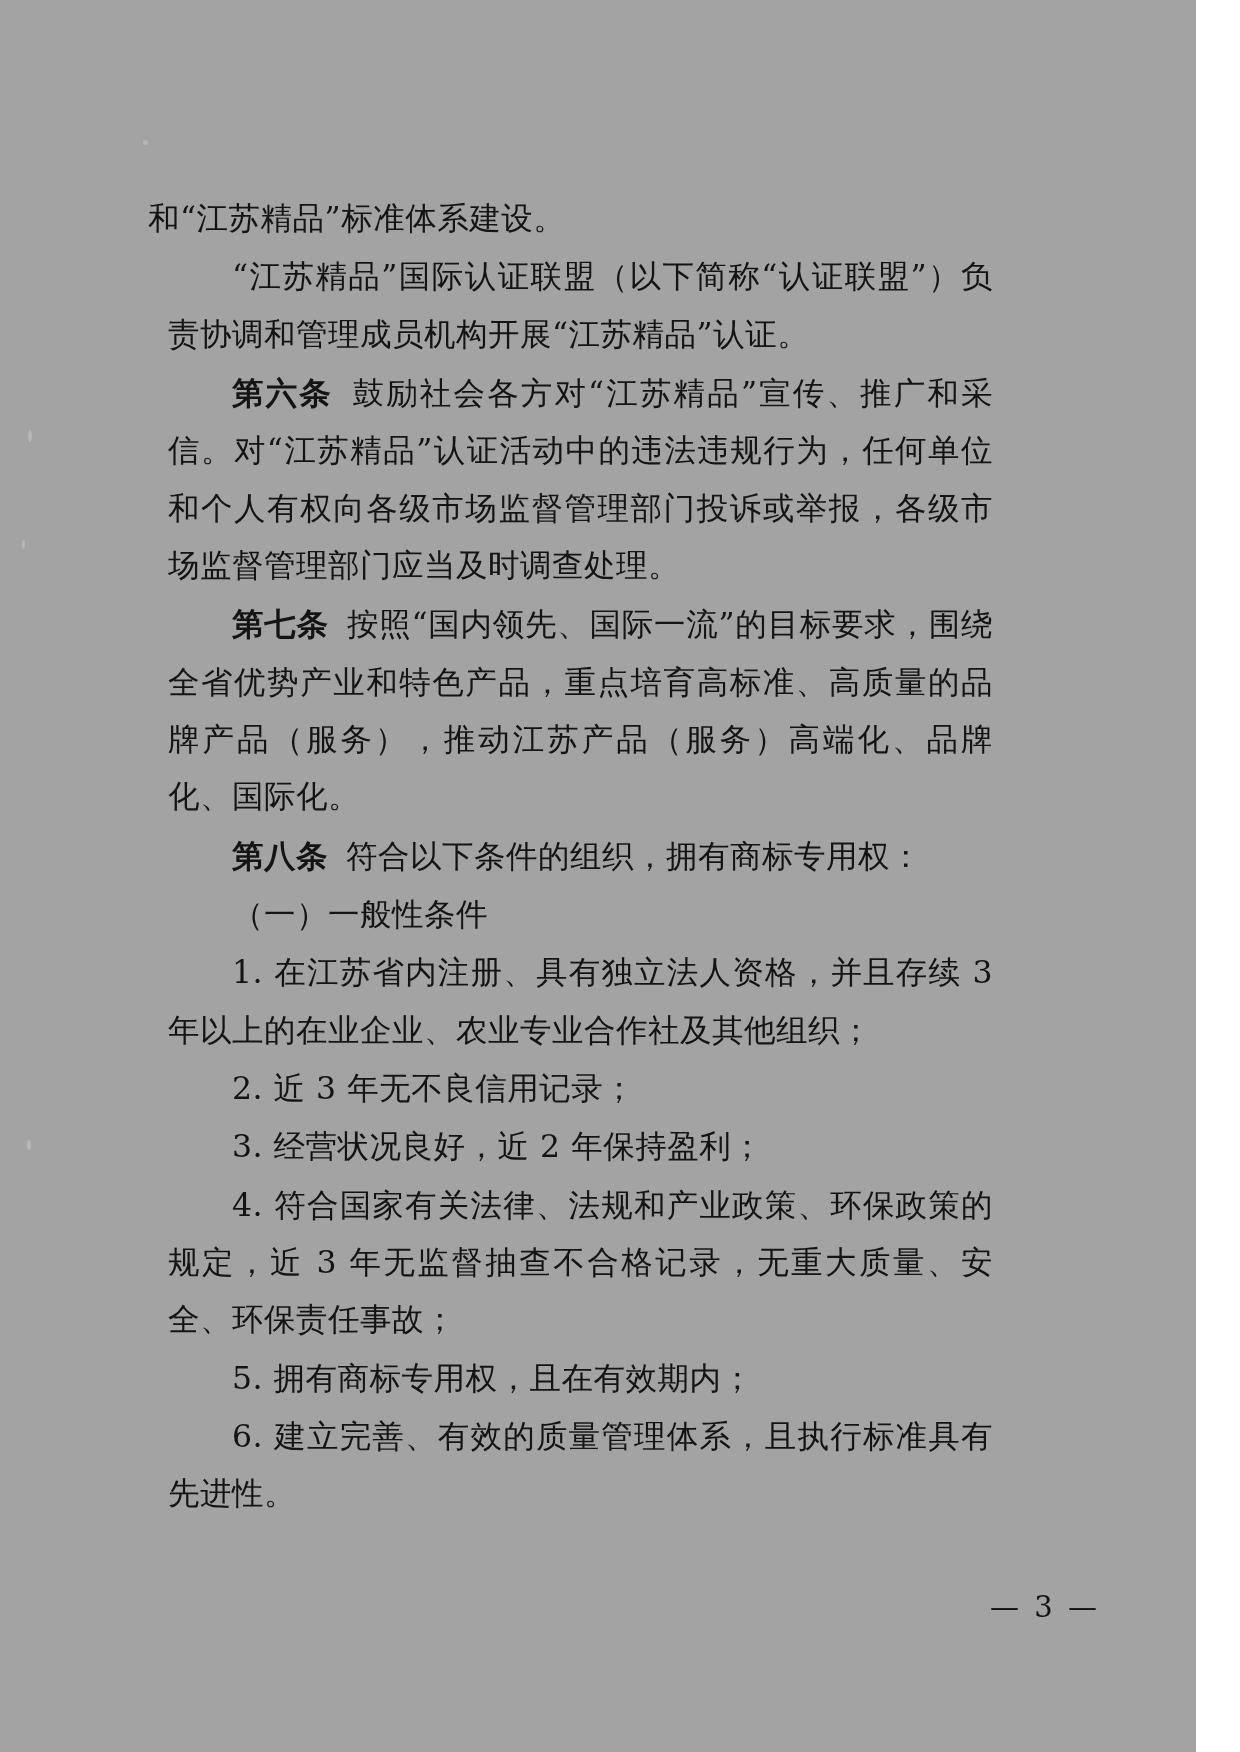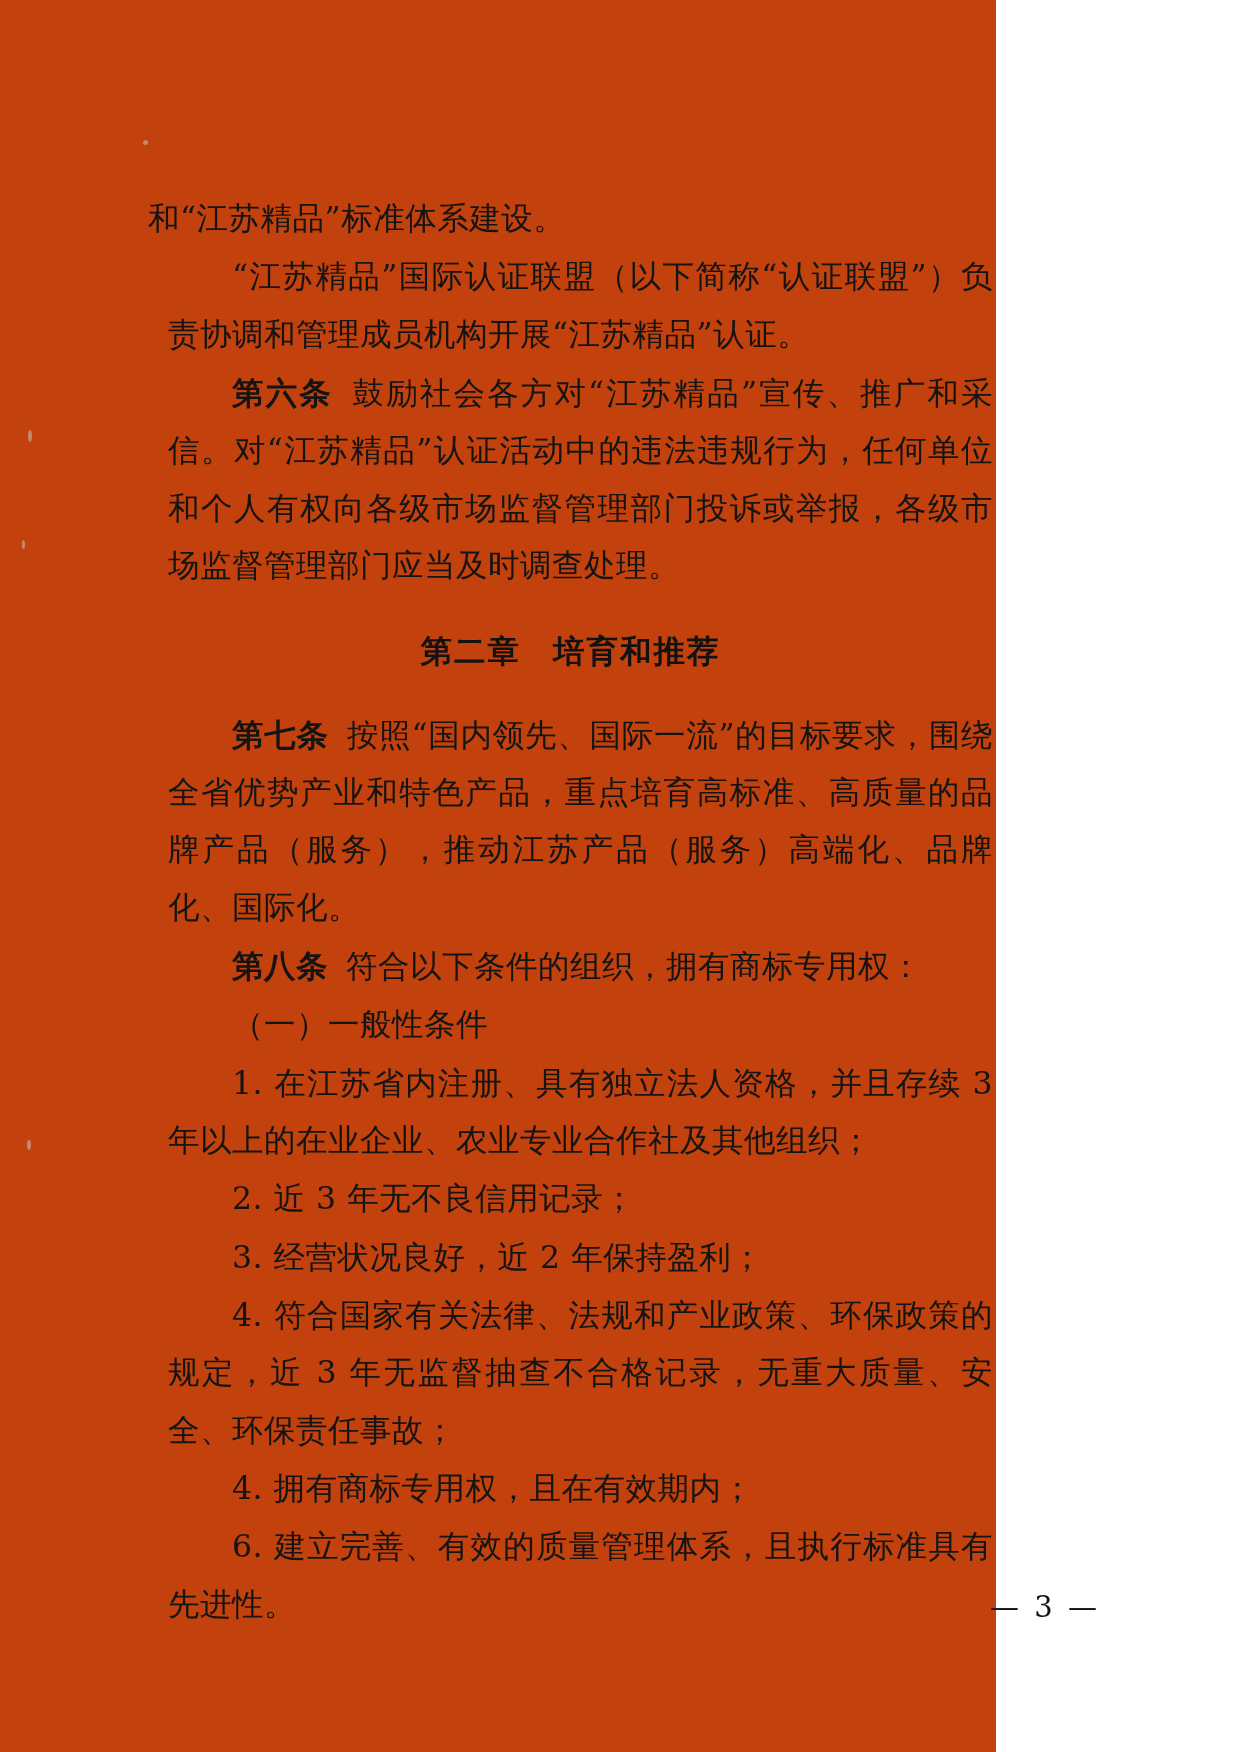--- a/index.html
+++ b/index.html
@@ -12,23 +12,23 @@
     height: 1752px;
     font-family: "DejaVu Serif", "Liberation Serif", serif;
     color: #1a1a1a;
     position: relative;
     overflow: hidden;
   }
   .page {
     position: absolute;
     top: 0;
     left: 0;
-    width: 996px;
+    width: 1196px;
     height: 1752px;
-    background: #c2410c;
+    background: #a3a3a3;
   }
   .content {
     position: absolute;
     left: 148px;
     top: 190px;
     width: 845px;
   }
   .para {
     font-size: 31.5px;
     line-height: 1.82;
@@ -102,23 +102,20 @@
     </p>
 
     <p class="para indent2">
       <span>“江苏精品”国际认证联盟（以下简称“认证联盟”）负责协调和管理成员机构开展“江苏精品”认证。</span>
     </p>
 
     <p class="para indent2">
       <span class="bold-lead">第六条</span><span class="lead-space"></span><span>鼓励社会各方对“江苏精品”宣传、推广和采信。对“江苏精品”认证活动中的违法违规行为，任何单位和个人有权向各级市场监督管理部门投诉或举报，各级市场监督管理部门应当及时调查处理。</span>
     </p>
 
-    <p class="chapter">
-      <span>第二章</span><span class="gap"></span><span>培育和推荐</span>
-    </p>
 
     <p class="para indent2">
       <span class="bold-lead">第七条</span><span class="lead-space"></span><span>按照“国内领先、国际一流”的目标要求，围绕全省优势产业和特色产品，重点培育高标准、高质量的品牌产品（服务），推动江苏产品（服务）高端化、品牌化、国际化。</span>
     </p>
 
     <p class="para indent2">
       <span class="bold-lead">第八条</span><span class="lead-space"></span><span>符合以下条件的组织，拥有商标专用权：</span>
     </p>
 
     <p class="para indent2">
@@ -135,21 +132,21 @@
 
     <p class="para indent2">
       <span>3. 经营状况良好，近 2 年保持盈利；</span>
     </p>
 
     <p class="para indent2">
       <span>4. 符合国家有关法律、法规和产业政策、环保政策的规定，近 3 年无监督抽查不合格记录，无重大质量、安全、环保责任事故；</span>
     </p>
 
     <p class="para indent2">
-      <span>4. 拥有商标专用权，且在有效期内；</span>
+      <span>5. 拥有商标专用权，且在有效期内；</span>
     </p>
 
     <p class="para indent2">
       <span>6. 建立完善、有效的质量管理体系，且执行标准具有先进性。</span>
     </p>
 
   </div>
 
   <div class="footer">— 3 —</div>
 

